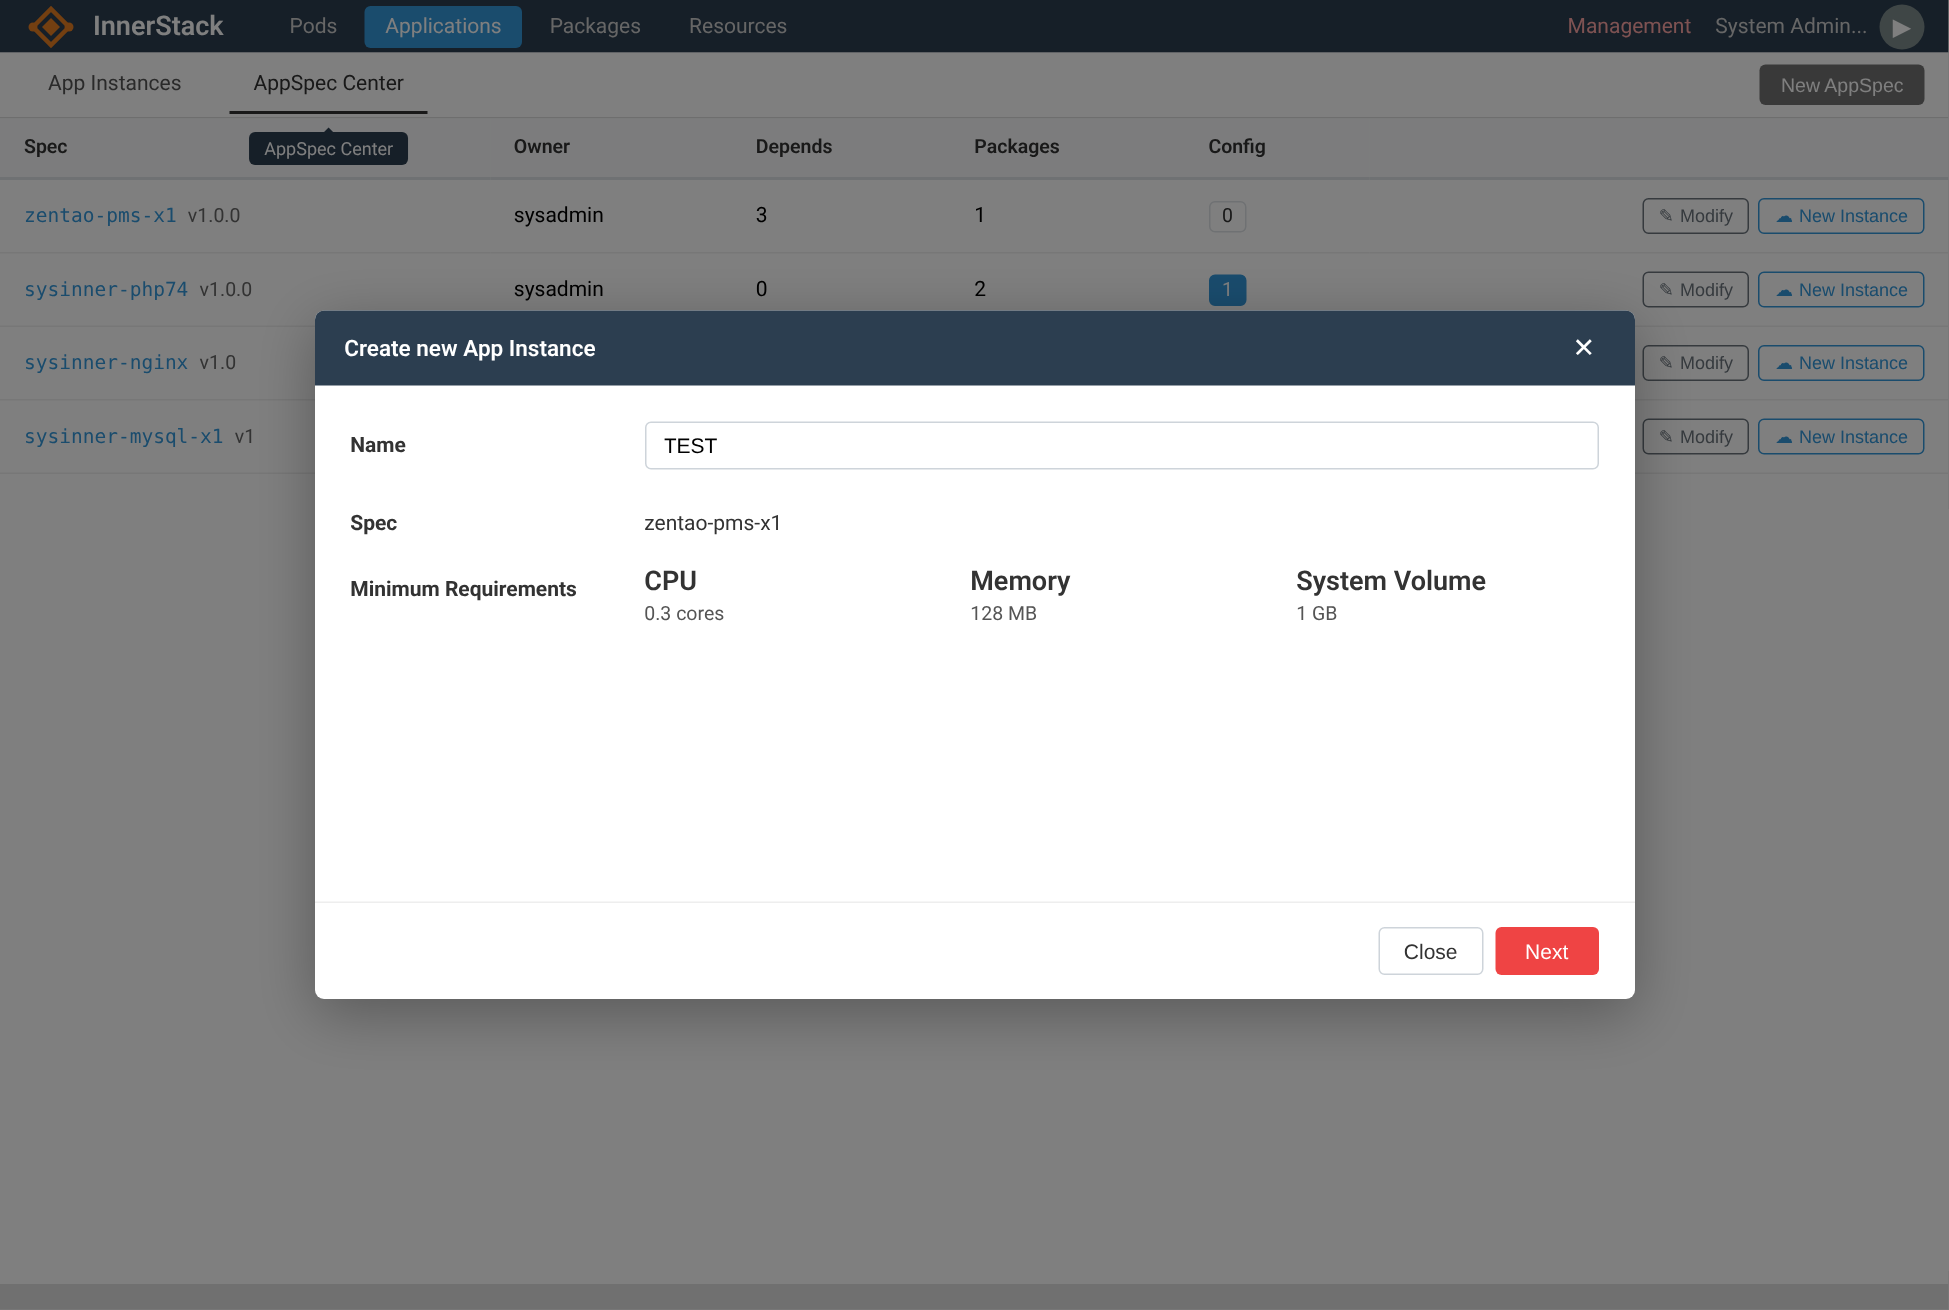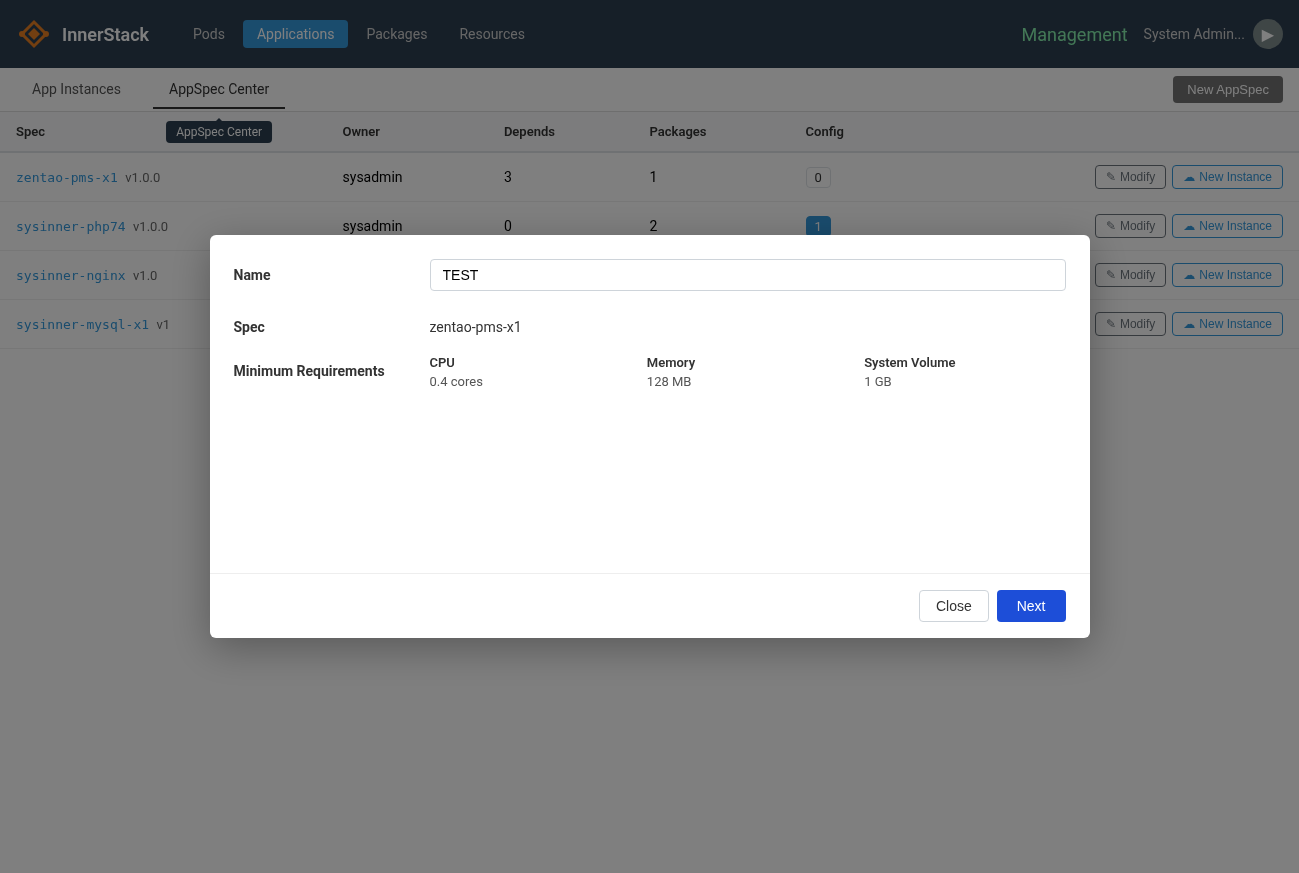--- a/index.html
+++ b/index.html
@@ -5,21 +5,21 @@
     * { box-sizing: border-box; margin: 0; padding: 0; }
     body { font-family: -apple-system, BlinkMacSystemFont, "Segoe UI", Roboto, sans-serif; font-size: 14px; background: #e0e0e0; }
 
     
     .navbar {
       background: #2c3e50;
       color: white;
       display: flex;
       align-items: center;
       padding: 0 16px;
-      height: 68px;
+      height: 35px;
     }
     .navbar-brand {
       display: flex;
       align-items: center;
       gap: 10px;
       margin-right: 30px;
     }
     .brand-icon {
       width: 36px;
       height: 36px;
@@ -41,22 +41,22 @@
       border-radius: 4px;
       font-size: 14px;
     }
     .nav-link.active { background: #3498db; color: white; }
     .nav-right {
       display: flex;
       align-items: center;
       gap: 16px;
     }
     .nav-mgmt {
-      color: #86efac;
-      font-size: 18px;
+      color: #fca5a5;
+      font-size: 14px;
       cursor: pointer;
     }
     .nav-user {
       display: flex;
       align-items: center;
       gap: 8px;
       color: #ccc;
       cursor: pointer;
     }
     .user-avatar {
@@ -285,21 +285,21 @@
       outline: none;
     }
 
     .requirements-grid {
       display: grid;
       grid-template-columns: repeat(3, 1fr);
       gap: 16px;
     }
     .req-item {}
     .req-label {
-      font-size: 13px;
+      font-size: 18px;
       color: #333;
       font-weight: 600;
       margin-bottom: 4px;
     }
     .req-value {
       font-size: 13px;
       color: #555;
     }
 
     .modal-footer {
@@ -312,21 +312,21 @@
     .btn-close-modal {
       background: white;
       border: 1px solid #ced4da;
       color: #333;
       padding: 7px 16px;
       border-radius: 4px;
       cursor: pointer;
       font-size: 14px;
     }
     .btn-next {
-      background: #1d4ed8;
+      background: #ef4444;
       color: white;
       border: none;
       padding: 7px 20px;
       border-radius: 4px;
       cursor: pointer;
       font-size: 14px;
     }
   </style>
 </head>
 <body>
@@ -477,39 +477,43 @@
         </div>
       </td>
     </tr>
         </tbody>
     </table>
   </div>
 </div>
 
 <div class="overlay">
   <div class="modal">
+    <div class="modal-header">
+      <span class="modal-title">Create new App Instance</span>
+      <button class="modal-close">✕</button>
+    </div>
     <div class="modal-body">
 
       <div class="form-row">
         <div class="form-label">Name</div>
         <input class="form-input" type="text" value="TEST" style="">
       </div>
 
       <div class="form-row">
         <div class="form-label">Spec</div>
         <div class="form-value">zentao-pms-x1</div>
       </div>
 
       <div class="form-row">
         <div class="form-label">Minimum Requirements</div>
         <div style="flex:1">
           <div class="requirements-grid">
             <div class="req-item">
               <div class="req-label">CPU</div>
-              <div class="req-value">0.4 cores</div>
+              <div class="req-value">0.3 cores</div>
             </div>
             <div class="req-item">
               <div class="req-label">Memory</div>
               <div class="req-value">128 MB</div>
             </div>
             <div class="req-item">
               <div class="req-label">System Volume</div>
               <div class="req-value">1 GB</div>
             </div>
           </div>

